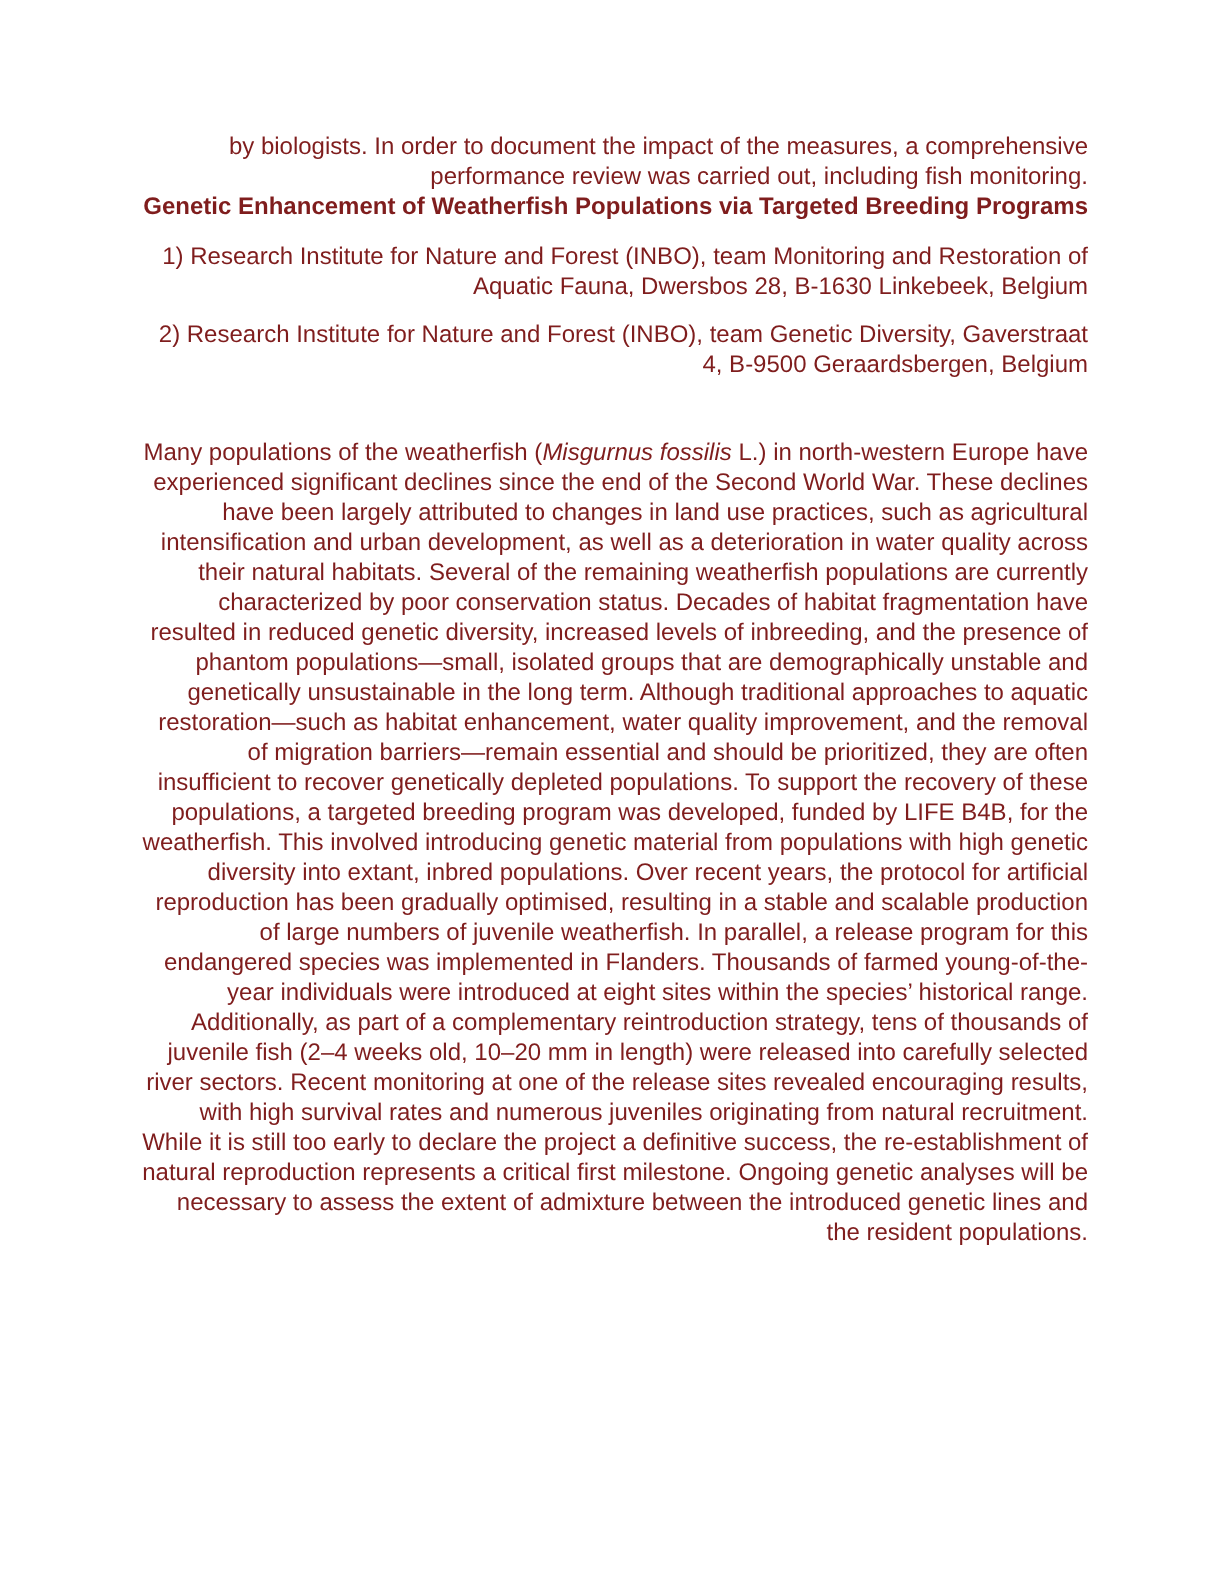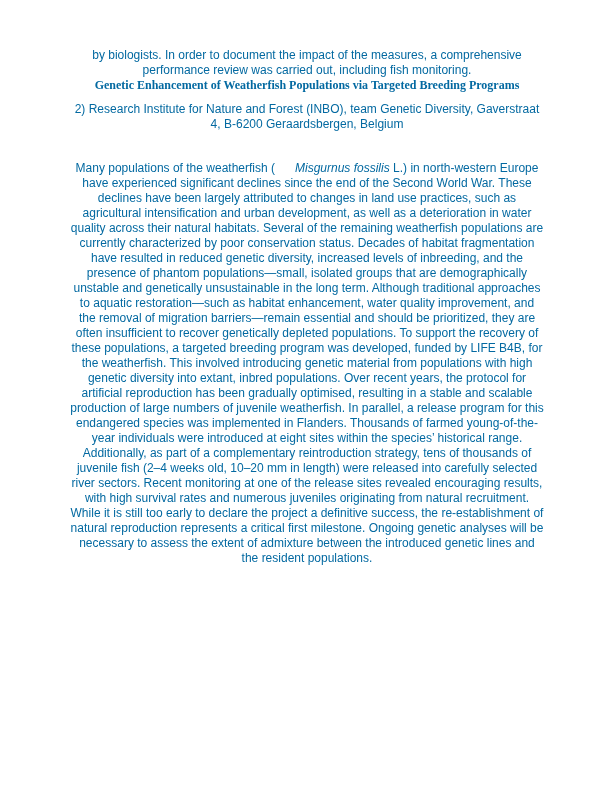--- a/index.html
+++ b/index.html
@@ -11,66 +11,65 @@
     position: relative;
     width: 612px;
     height: 792px;
     background: #ffffff;
     overflow: hidden;
     font-family: "Liberation Sans", sans-serif;
   }
   .content {
     position: absolute;
     left: 70px;
-    top: 48px;
+    top: 66px;
     width: 474px;
-    color: #0369a1;
+    color: #7f1d1d;
     font-size: 12px;
     line-height: 15px;
-    text-align: center;
+    text-align: right;
   }
   .content p {
     margin: 0;
   }
   .bold-title {
     font-weight: bold;
-    font-family: Liberation Serif, serif;
   }
   .authors-line {
     margin-top: 13px !important;
   }
   .affil-1 {
     margin-top: 10px !important;
   }
   .affil-2 {
     margin-top: 9px !important;
   }
   .abstract-body {
     margin-top: 29px !important;
   }
   .content sup {
     font-size: 8px;
     line-height: 0;
     vertical-align: super;
   }
   .content i {
-    padding-left: 20px;
   }
 </style>
 </head>
 <body>
 
 <div class="page">
   <div class="content">
 
     <p>by biologists. In order to document the impact of the measures, a comprehensive performance review was carried out, including fish monitoring.</p>
 
     <p class="bold-title">Genetic Enhancement of Weatherfish Populations via Targeted Breeding Programs</p>
 
 
+    <p class="affil-1">1) Research Institute for Nature and Forest (INBO), team Monitoring and Restoration of Aquatic Fauna, Dwersbos 28, B-1630 Linkebeek, Belgium</p>
 
-    <p class="affil-2">2) Research Institute for Nature and Forest (INBO), team Genetic Diversity, Gaverstraat 4, B-6200 Geraardsbergen, Belgium</p>
+    <p class="affil-2">2) Research Institute for Nature and Forest (INBO), team Genetic Diversity, Gaverstraat 4, B-9500 Geraardsbergen, Belgium</p>
 
     <p class="abstract-body">Many populations of the weatherfish (<i>Misgurnus fossilis</i> L.) in north-western Europe have experienced significant declines since the end of the Second World War. These declines have been largely attributed to changes in land use practices, such as agricultural intensification and urban development, as well as a deterioration in water quality across their natural habitats. Several of the remaining weatherfish populations are currently characterized by poor conservation status. Decades of habitat fragmentation have resulted in reduced genetic diversity, increased levels of inbreeding, and the presence of phantom populations—small, isolated groups that are demographically unstable and genetically unsustainable in the long term. Although traditional approaches to aquatic restoration—such as habitat enhancement, water quality improvement, and the removal of migration barriers—remain essential and should be prioritized, they are often insufficient to recover genetically depleted populations. To support the recovery of these populations, a targeted breeding program was developed, funded by LIFE B4B, for the weatherfish. This involved introducing genetic material from populations with high genetic diversity into extant, inbred populations. Over recent years, the protocol for artificial reproduction has been gradually optimised, resulting in a stable and scalable production of large numbers of juvenile weatherfish. In parallel, a release program for this endangered species was implemented in Flanders. Thousands of farmed young-of-the-year individuals were introduced at eight sites within the species’ historical range. Additionally, as part of a complementary reintroduction strategy, tens of thousands of juvenile fish (2–4 weeks old, 10–20 mm in length) were released into carefully selected river sectors. Recent monitoring at one of the release sites revealed encouraging results, with high survival rates and numerous juveniles originating from natural recruitment. While it is still too early to declare the project a definitive success, the re-establishment of natural reproduction represents a critical first milestone. Ongoing genetic analyses will be necessary to assess the extent of admixture between the introduced genetic lines and the resident populations.</p>
 
 
   </div>
 </div>
 
 </body></html>

